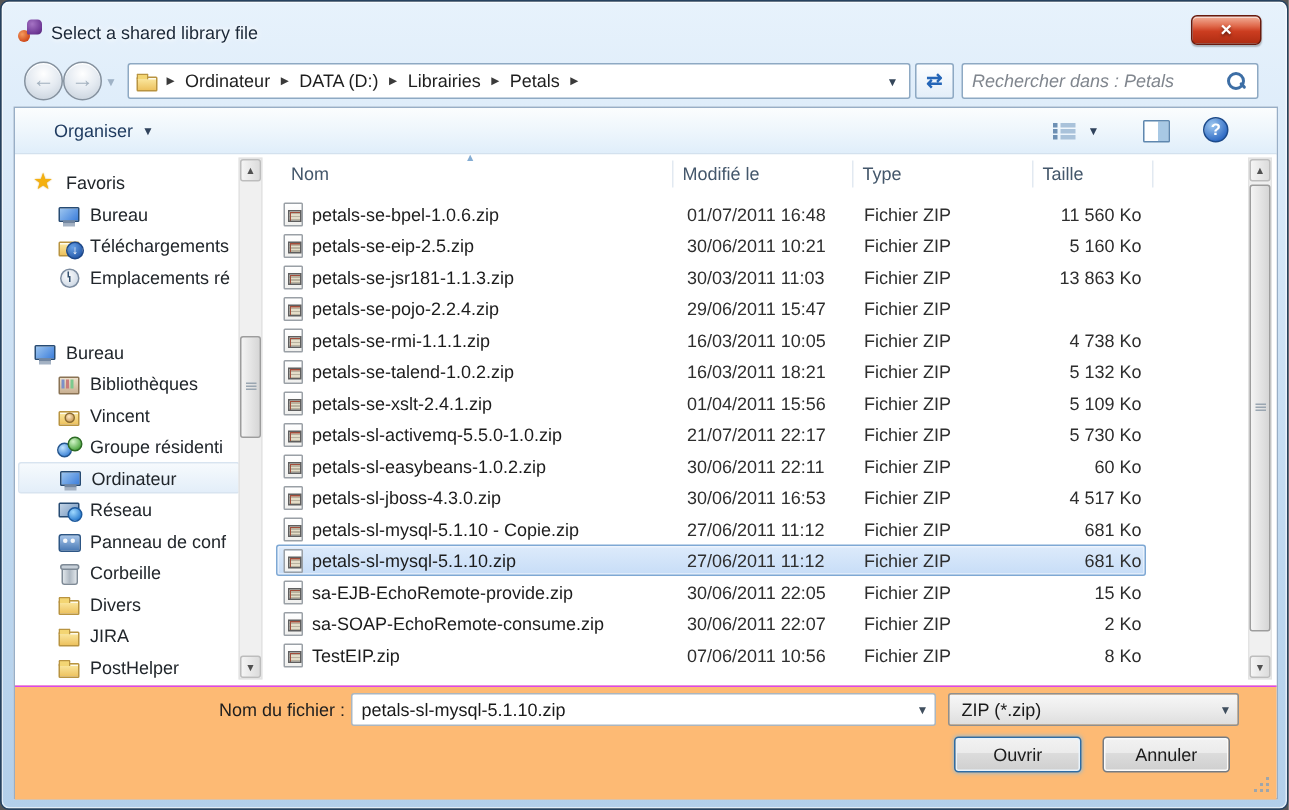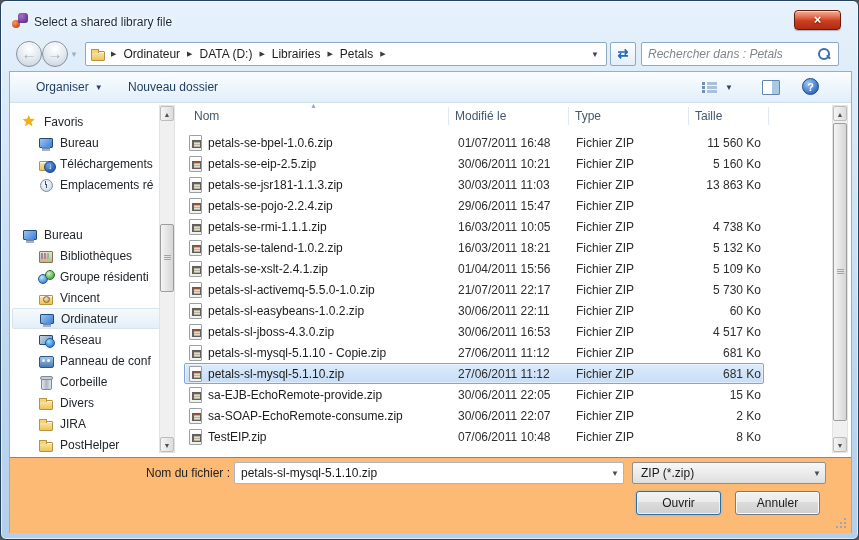--- a/index.html
+++ b/index.html
@@ -209,23 +209,20 @@
     <span class="mag-icon"></span>
   </div>
 
   <div class="client">
 
     <div class="toolbar">
       <div class="tool-item t-organize">
         <span>Organiser</span>
         <span class="dd-arrow">▼</span>
       </div>
-      <div class="tool-item t-newfolder">
-        <span>Nouveau dossier</span>
-      </div>
       <div class="views-group">
         <span class="views-icon"></span>
         <span class="dd-arrow">▼</span>
       </div>
       <span class="pane-icon"></span>
       <span class="help-icon">?</span>
     </div>
 
     <div class="main">
 
@@ -249,26 +246,26 @@
           <div class="side-gap"></div>
           <div class="side-item root">
     <span class="sicon i-desktop"></span>
     <span class="slabel">Bureau</span>
   </div>
           <div class="side-item child">
     <span class="sicon i-libraries"></span>
     <span class="slabel">Bibliothèques</span>
   </div>
           <div class="side-item child">
+    <span class="sicon i-user"></span>
+    <span class="slabel">Vincent</span>
+  </div>
+          <div class="side-item child">
     <span class="sicon i-homegroup"></span>
     <span class="slabel">Groupe résidenti</span>
-  </div>
-          <div class="side-item child">
-    <span class="sicon i-user"></span>
-    <span class="slabel">Vincent</span>
   </div>
           <div class="side-item child sel">
     <span class="sicon i-computer"></span>
     <span class="slabel">Ordinateur</span>
   </div>
           <div class="side-item child">
     <span class="sicon i-network"></span>
     <span class="slabel">Réseau</span>
   </div>
           <div class="side-item child">
@@ -405,21 +402,21 @@
             <div class="row">
     <span class="zipdoc"></span>
     <span class="cell c-name">sa-SOAP-EchoRemote-consume.zip</span>
     <span class="cell c-modified">30/06/2011 22:07</span>
     <span class="cell c-type">Fichier ZIP</span>
     <span class="cell c-size">2 Ko</span>
   </div>
             <div class="row">
     <span class="zipdoc"></span>
     <span class="cell c-name">TestEIP.zip</span>
-    <span class="cell c-modified">07/06/2011 10:48</span>
+    <span class="cell c-modified">07/06/2011 10:56</span>
     <span class="cell c-type">Fichier ZIP</span>
     <span class="cell c-size">8 Ko</span>
   </div>
           </div>
       </div>
 
       <div class="vscroll sb-list">
         <div class="sb-btn sb-up">▲</div>
         <div class="sb-thumb"></div>
         <div class="sb-btn sb-down">▼</div>

